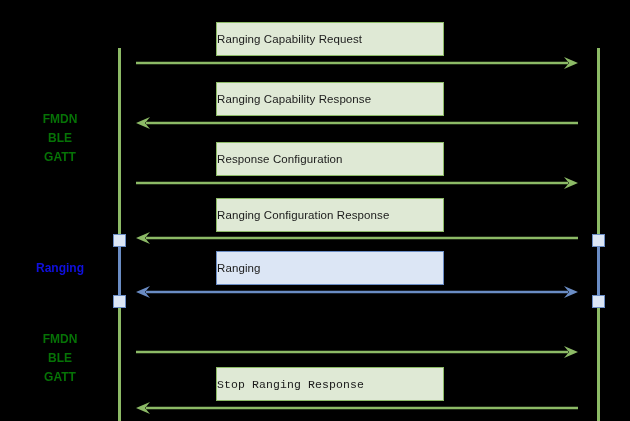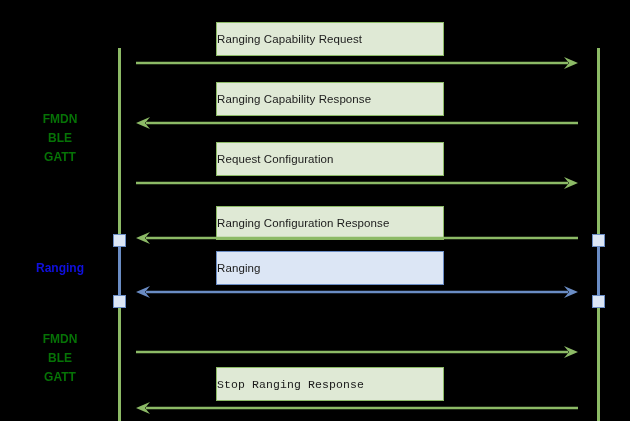--- a/index.html
+++ b/index.html
@@ -109,29 +109,29 @@
     <div class="msg-box green" style="top: 82px; background: rgb(223, 233, 213); border-color: rgb(140, 186, 102);">
       <span>Ranging Capability Response</span>
     </div>
     <div class="arrow" style="left: 136px; top: 116px; width: 442px;">
       <svg width="442" height="14" viewBox="0 0 442 14">
         <line x1="10" y1="7" x2="442" y2="7" stroke="#8cba66" stroke-width="2.4"></line>
         <path d="M 0 7 L 14 1 L 9 7 L 14 13 Z" fill="#8cba66"></path>
       </svg>
     </div>
     <div class="msg-box green" style="top: 142px; background: rgb(223, 233, 213); border-color: rgb(140, 186, 102);">
-      <span>Request Configuration</span>
+      <span>Response Configuration</span>
     </div>
     <div class="arrow" style="left: 136px; top: 176px; width: 442px;">
       <svg width="442" height="14" viewBox="0 0 442 14">
         <line x1="0" y1="7" x2="432" y2="7" stroke="#8cba66" stroke-width="2.4"></line>
         <path d="M 442 7 L 428 1 L 433 7 L 428 13 Z" fill="#8cba66"></path>
       </svg>
     </div>
-    <div class="msg-box green" style="top: 206px; background: rgb(223, 233, 213); border-color: rgb(140, 186, 102);">
+    <div class="msg-box green" style="top: 198px; background: rgb(223, 233, 213); border-color: rgb(140, 186, 102);">
       <span>Ranging Configuration Response</span>
     </div>
     <div class="arrow" style="left: 136px; top: 231px; width: 442px;">
       <svg width="442" height="14" viewBox="0 0 442 14">
         <line x1="10" y1="7" x2="442" y2="7" stroke="#8cba66" stroke-width="2.4"></line>
         <path d="M 0 7 L 14 1 L 9 7 L 14 13 Z" fill="#8cba66"></path>
       </svg>
     </div>
     <div class="msg-box blue" style="top: 251px; background: rgb(220, 230, 245); border-color: rgb(106, 140, 196);">
       <span>Ranging</span>

